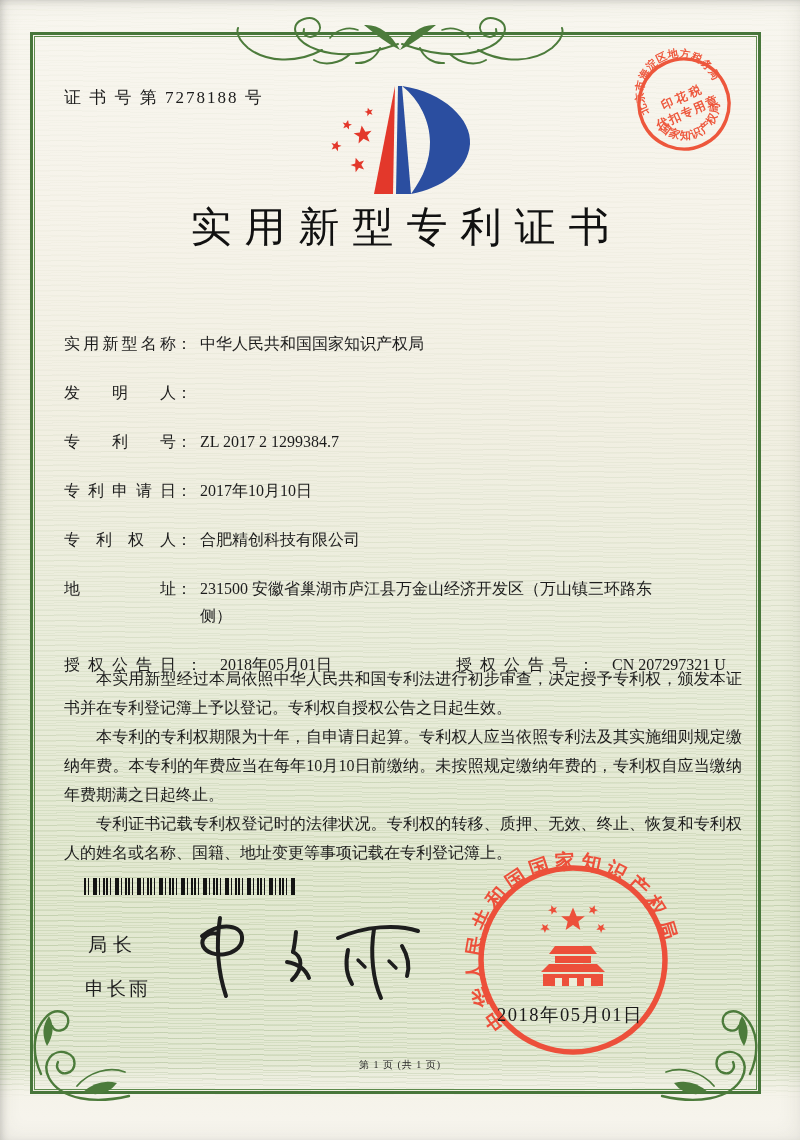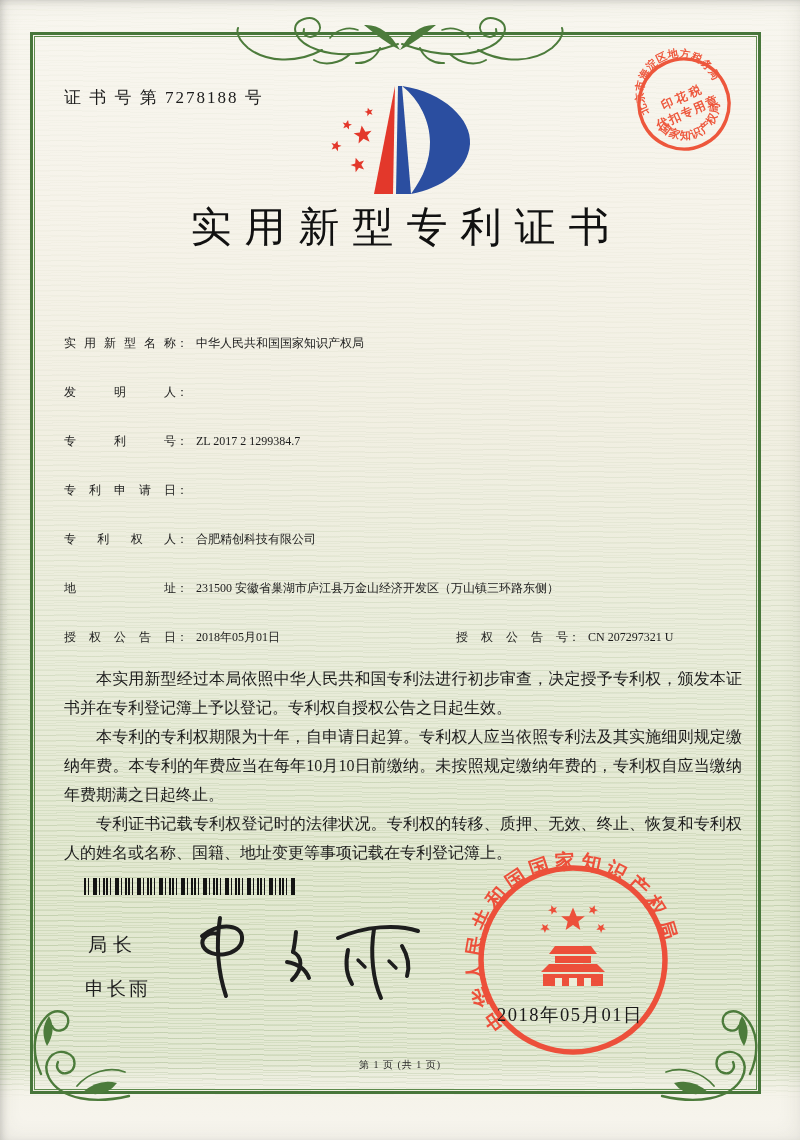--- a/index.html
+++ b/index.html
@@ -32,28 +32,28 @@
 
   .cert-number { left:64px; top:86px; font-size:17px; letter-spacing:2px; z-index:3; }
 
   .logo-box { left:312px; top:82px; width:176px; height:120px; z-index:3; }
 
   .doc-title {
     left:0; top:200px; width:100%; text-align:center; z-index:3;
     font-size:41px; font-weight:400; letter-spacing:13px; text-indent:13px; color:#111;
   }
 
-  .fields { left:64px; top:318px; width:680px; font-size:12px; z-index:3; padding-top:12px; }
+  .fields { left:64px; top:318px; width:680px; font-size:16px; z-index:3; padding-top:12px; }
   .field-row { display:flex; line-height:27px; margin-bottom:22px; }
   .field-label { flex:0 0 112px; text-align:justify; text-align-last:justify; }
   .field-colon { flex:0 0 auto; margin-right:8px; }
   .field-value { flex:1 1 auto; }
   .field-value.address { max-width:458px; }
   .grant-row { display:flex; line-height:27px; margin-top:8px; }
-  .grant-pair { display:flex; }
+  .grant-pair { display:flex;gap:10px; }
   .grant-pair.first { flex:0 0 392px; }
 
   .paragraphs { left:64px; top:664px; width:678px; font-size:16px; line-height:29px; z-index:3; }
   .paragraphs p { text-indent:2em; text-align:justify; }
 
   .barcode {
     left:84px; top:878px; width:213px; height:17px; z-index:3;
     background:repeating-linear-gradient(90deg,
       #141414 0 2px, transparent 2px 4px,
       #141414 4px 5px, transparent 5px 9px,
@@ -154,20 +154,21 @@
         <span class="field-colon">：</span>
     </div>
     <div class="field-row">
       <span class="field-label">专利号</span>
         <span class="field-colon">：</span>
       <span class="field-value">ZL 2017 2 1299384.7</span>
     </div>
     <div class="field-row">
       <span class="field-label">专利申请日</span>
         <span class="field-colon">：</span>
+      <span class="field-value">2017年10月10日</span>
     </div>
     <div class="field-row">
       <span class="field-label">专利权人</span>
         <span class="field-colon">：</span>
       <span class="field-value">合肥精创科技有限公司</span>
     </div>
     <div class="field-row">
       <span class="field-label">地址</span>
         <span class="field-colon">：</span>
       <span class="field-value address">231500 安徽省巢湖市庐江县万金山经济开发区（万山镇三环路东侧）</span>

